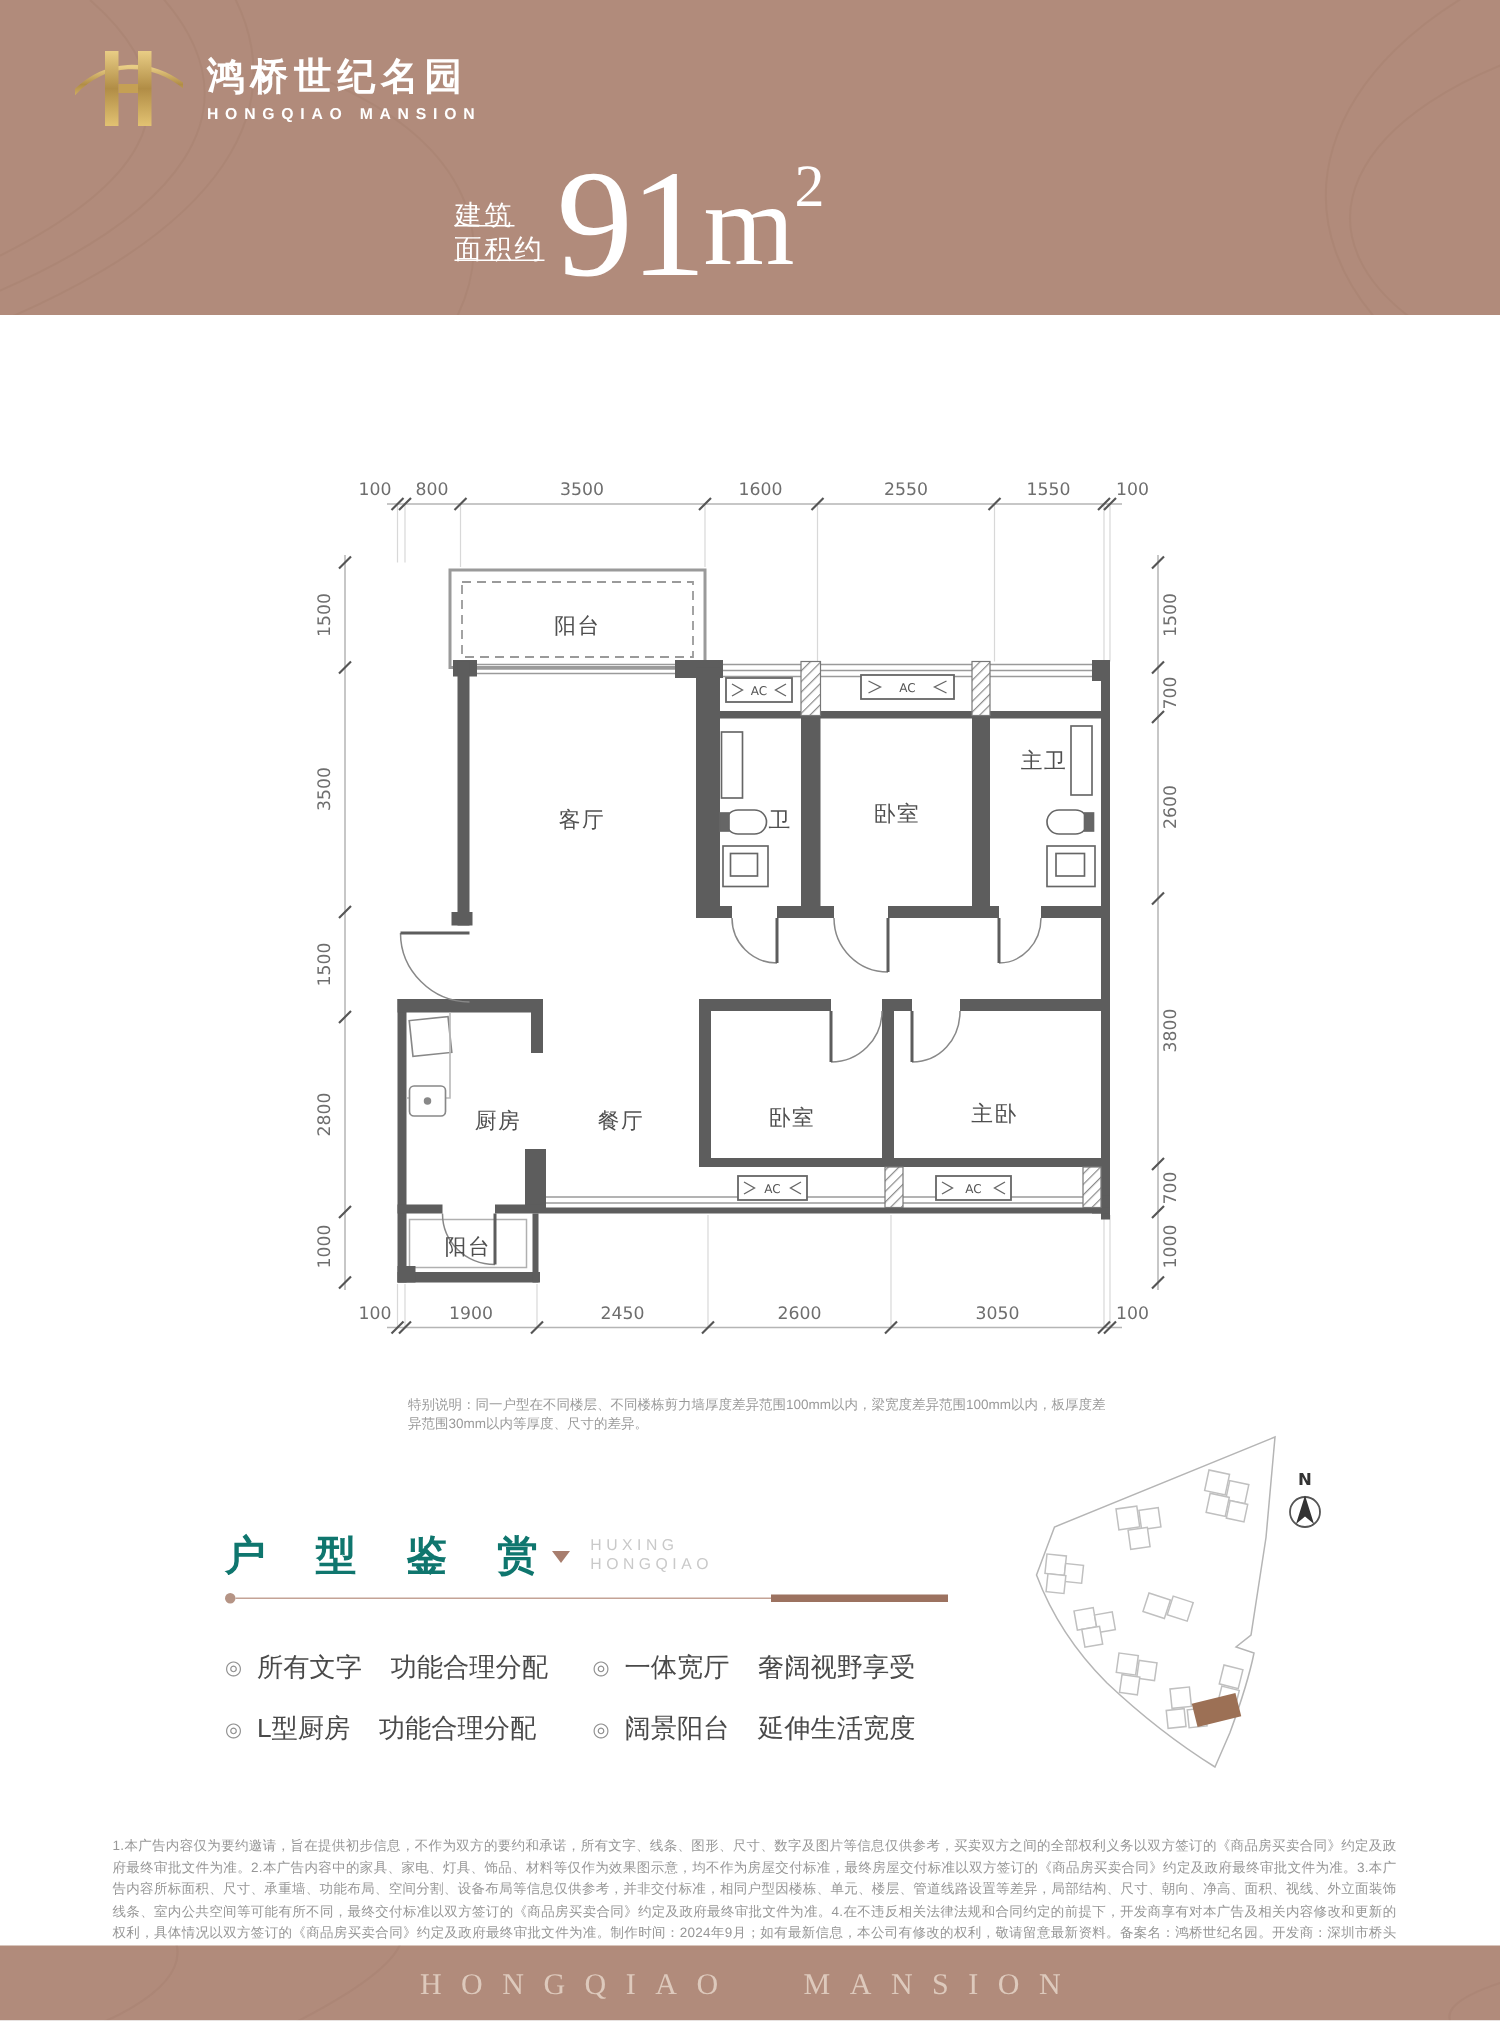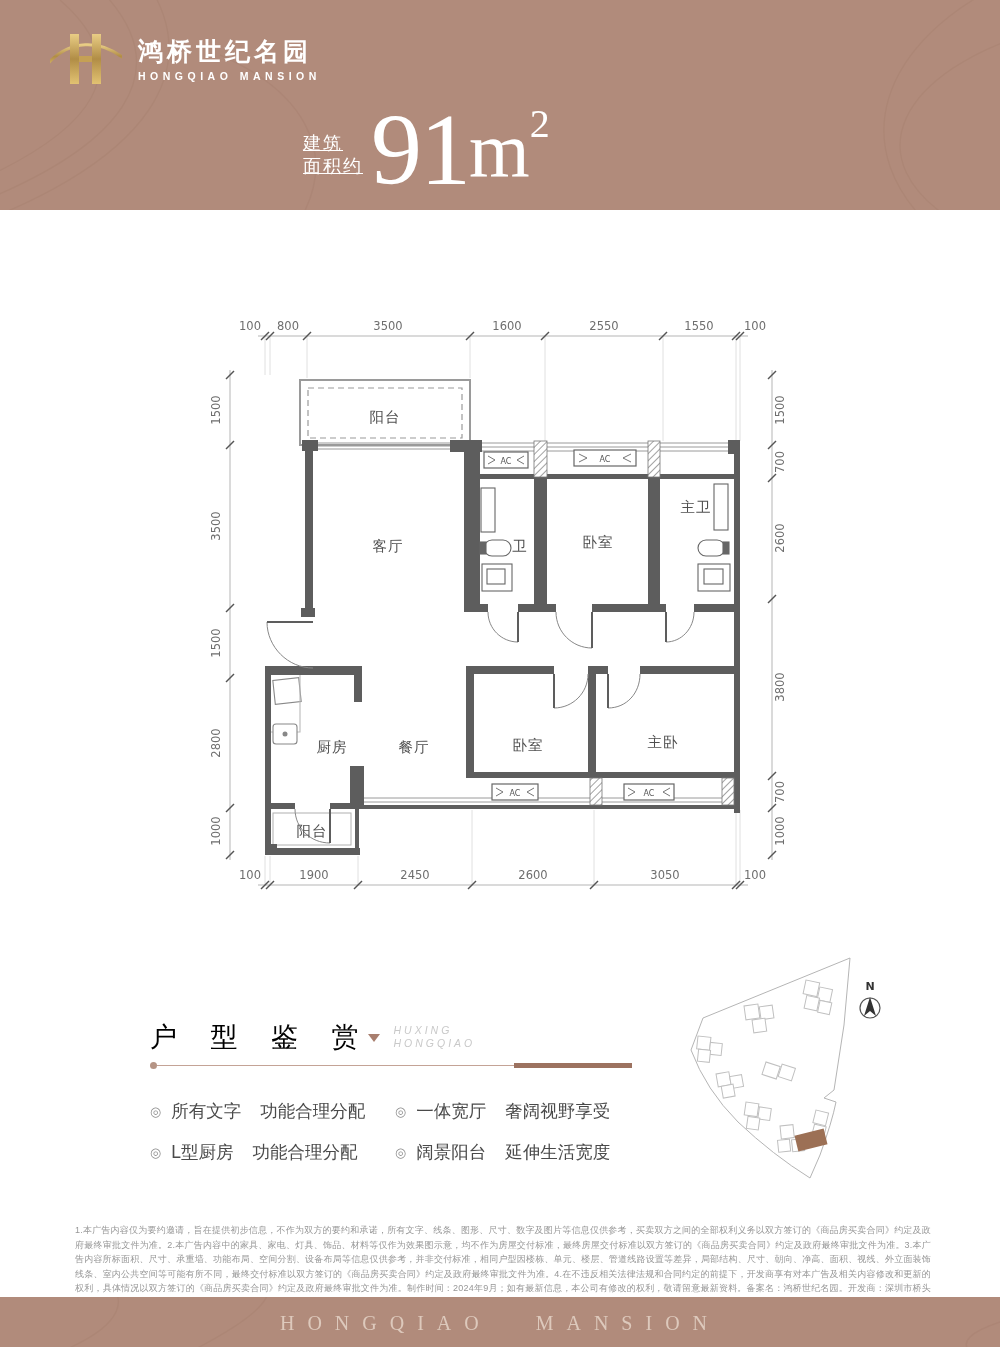--- a/index.html
+++ b/index.html
@@ -28,24 +28,24 @@
   
   .plan{position:absolute;left:200px;top:300px;}
   .plan text{font-family:"DejaVu Sans","Liberation Sans",sans-serif;}
   .dimtxt{font-size:11.5px;fill:#6e6e6e;}
   .roomtxt{font-size:14.5px;fill:#4f4f4f;letter-spacing:1px;}
   .actxt{font-size:8px;fill:#555;}
   .note{position:absolute;left:272px;top:921px;width:470px;font-size:9px;color:#9a9a9a;letter-spacing:0px;}
   
   .hx{position:absolute;left:150px;top:1022px;width:482px;}
   .hx-titlerow{display:flex;align-items:flex-start;}
-  .hx-title{font-size:27px;font-weight:normal;color:#000000;letter-spacing:13px;line-height:30px;}
+  .hx-title{font-size:27px;font-weight:bold;color:#0f766e;letter-spacing:13px;line-height:30px;}
   .hx-tri{width:0;height:0;border-left:6px solid transparent;border-right:6px solid transparent;
           border-top:8px solid #a87e6e;margin:12px 2px 0 -4px;}
-  .hx-sub{margin-left:12px;margin-top:2px;color:#c9c9c9;font-size:10.5px;letter-spacing:3px;line-height:13px;font-style:italic;}
+  .hx-sub{margin-left:12px;margin-top:2px;color:#c9c9c9;font-size:10.5px;letter-spacing:3px;line-height:13px;}
   .hx-line{display:flex;align-items:center;margin-top:10px;}
   .hx-dot{width:7px;height:7px;border-radius:50%;background:#b59485;}
   .hx-thin{flex:1;height:1px;background:#c4a396;}
   .hx-thick{width:118px;height:5px;background:#9c7260;}
   .hx-bullets{margin-top:30px;display:grid;grid-template-columns:245px 245px;row-gap:17px;}
   .hx-item{display:flex;align-items:center;font-size:17.5px;color:#4a4a4a;}
   .hx-item .b{font-size:13px;color:#8f8f8f;margin-right:10px;}
   .hx-item .d{margin-left:19px;}
   
   .siteplan{position:absolute;left:658px;top:950px;}
@@ -355,20 +355,21 @@
       <text class="roomtxt" x="398" y="247">卧室</text>
       <text class="roomtxt" x="496" y="212">主卫</text>
       <text class="roomtxt" x="132" y="452">厨房</text>
       <text class="roomtxt" x="214" y="452">餐厅</text>
       <text class="roomtxt" x="328" y="450">卧室</text>
       <text class="roomtxt" x="463" y="447">主卧</text>
       <text class="roomtxt" x="112" y="536">阳台</text>
     </g>
   </svg>
 
+  <p class="note">特别说明：同一户型在不同楼层、不同楼栋剪力墙厚度差异范围100mm以内，梁宽度差异范围100mm以内，板厚度差异范围30mm以内等厚度、尺寸的差异。</p>
 
   <div class="hx">
     <div class="hx-titlerow">
       <div class="hx-title">户 型 鉴 赏</div>
       <div class="hx-tri"></div>
       <div class="hx-sub">
         <div>HUXING</div>
         <div>HONGQIAO</div>
       </div>
     </div>

